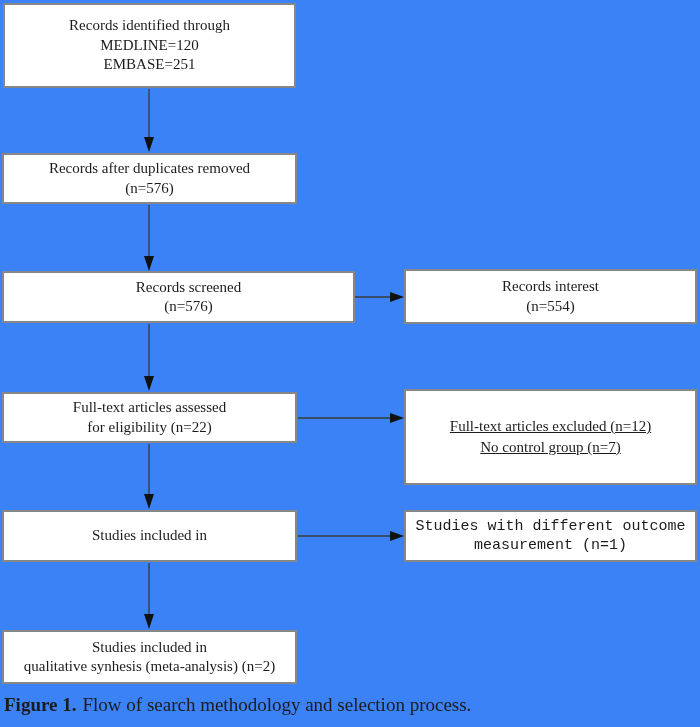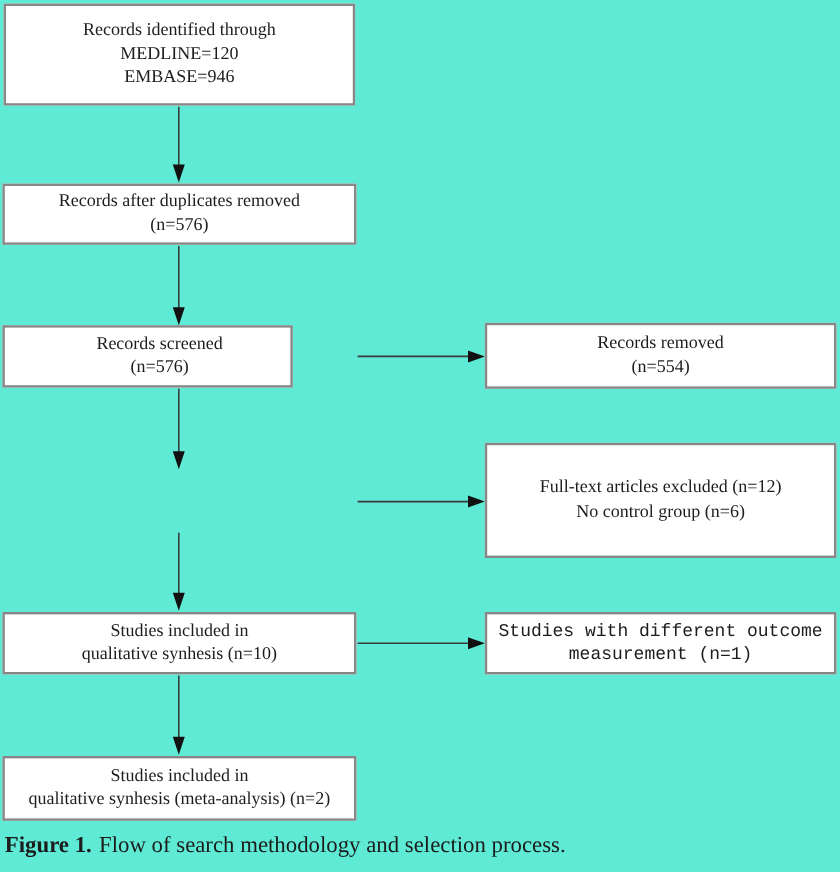--- a/index.html
+++ b/index.html
@@ -1,20 +1,20 @@
 <!DOCTYPE html>
 <html><head>
 <meta charset="utf-8">
 <style>
   html, body { margin: 0; padding: 0; background: #ffffff; }
   .canvas {
     position: relative;
     width: 700px;
     height: 727px;
-    background: #5eead4;
+    background: #3b82f6;
     font-family: "Liberation Serif", "DejaVu Serif", serif;
     color: #1c1c1c;
     overflow: hidden;
   }
   .node {
     position: absolute;
     box-sizing: border-box;
     border: 2px solid #878787;
     background: #ffffff;
     display: flex;
@@ -23,24 +23,24 @@
     justify-content: center;
     text-align: center;
     font-size: 15px;
     line-height: 19.5px;
     white-space: nowrap;
   }
   .node span { display: block; }
 
   #n-identified { left: 3px;   top: 3px;   width: 293px; height: 85px; }
   #n-dedup      { left: 2px;   top: 153px; width: 295px; height: 51px; }
-  #n-screened   { left: 2px;   top: 271px; width: 242px; height: 52px; padding-left: 20px; }
+  #n-screened   { left: 2px;   top: 271px; width: 353px; height: 52px; padding-left: 20px; }
   #n-rec-excl   { left: 404px; top: 269px; width: 293px; height: 55px; }
   #n-fulltext   { left: 2px;   top: 392px; width: 295px; height: 51px; }
-  #n-ft-excl    { left: 404px; top: 369px; width: 293px; height: 96px; line-height: 21px; }
+  #n-ft-excl    { left: 404px; top: 389px; width: 293px; height: 96px; line-height: 21px; text-decoration: underline; }
   #n-qual       { left: 2px;   top: 510px; width: 295px; height: 52px; }
   #n-diff       { left: 404px; top: 510px; width: 293px; height: 52px; font-family: Liberation Mono, monospace; }
   #n-meta       { left: 2px;   top: 630px; width: 295px; height: 54px; }
 
   .arrow-layer {
     position: absolute;
     left: 0; top: 0;
     width: 700px; height: 727px;
     pointer-events: none;
   }
@@ -95,47 +95,50 @@
     </g>
     <g>
       <line x1="298" y1="536" x2="390" y2="536"></line>
       <polygon points="390,531 390,541 404,536"></polygon>
     </g>
   </svg>
 
   <div class="node" id="n-identified">
     <span>Records identified through</span>
     <span>MEDLINE=120</span>
-    <span>EMBASE=946</span>
+    <span>EMBASE=251</span>
   </div>
 
   <div class="node" id="n-dedup">
     <span>Records after duplicates removed</span>
     <span>(n=576)</span>
   </div>
 
   <div class="node" id="n-screened">
     <span>Records screened</span>
     <span>(n=576)</span>
   </div>
 
   <div class="node" id="n-rec-excl">
-    <span>Records removed</span>
+    <span>Records interest</span>
     <span>(n=554)</span>
   </div>
 
+  <div class="node" id="n-fulltext">
+    <span>Full-text articles assessed</span>
+    <span>for eligibility (n=22)</span>
+  </div>
 
   <div class="node" id="n-ft-excl">
     <span>Full-text articles excluded (n=12)</span>
-    <span>No control group (n=6)</span>
+    <span>No control group (n=7)</span>
   </div>
 
   <div class="node" id="n-qual">
     <span>Studies included in</span>
-    <span>qualitative synhesis (n=10)</span>
   </div>
 
   <div class="node" id="n-diff">
     <span>Studies with different outcome</span>
     <span>measurement (n=1)</span>
   </div>
 
   <div class="node" id="n-meta">
     <span>Studies included in</span>
     <span>qualitative synhesis (meta-analysis) (n=2)</span>

